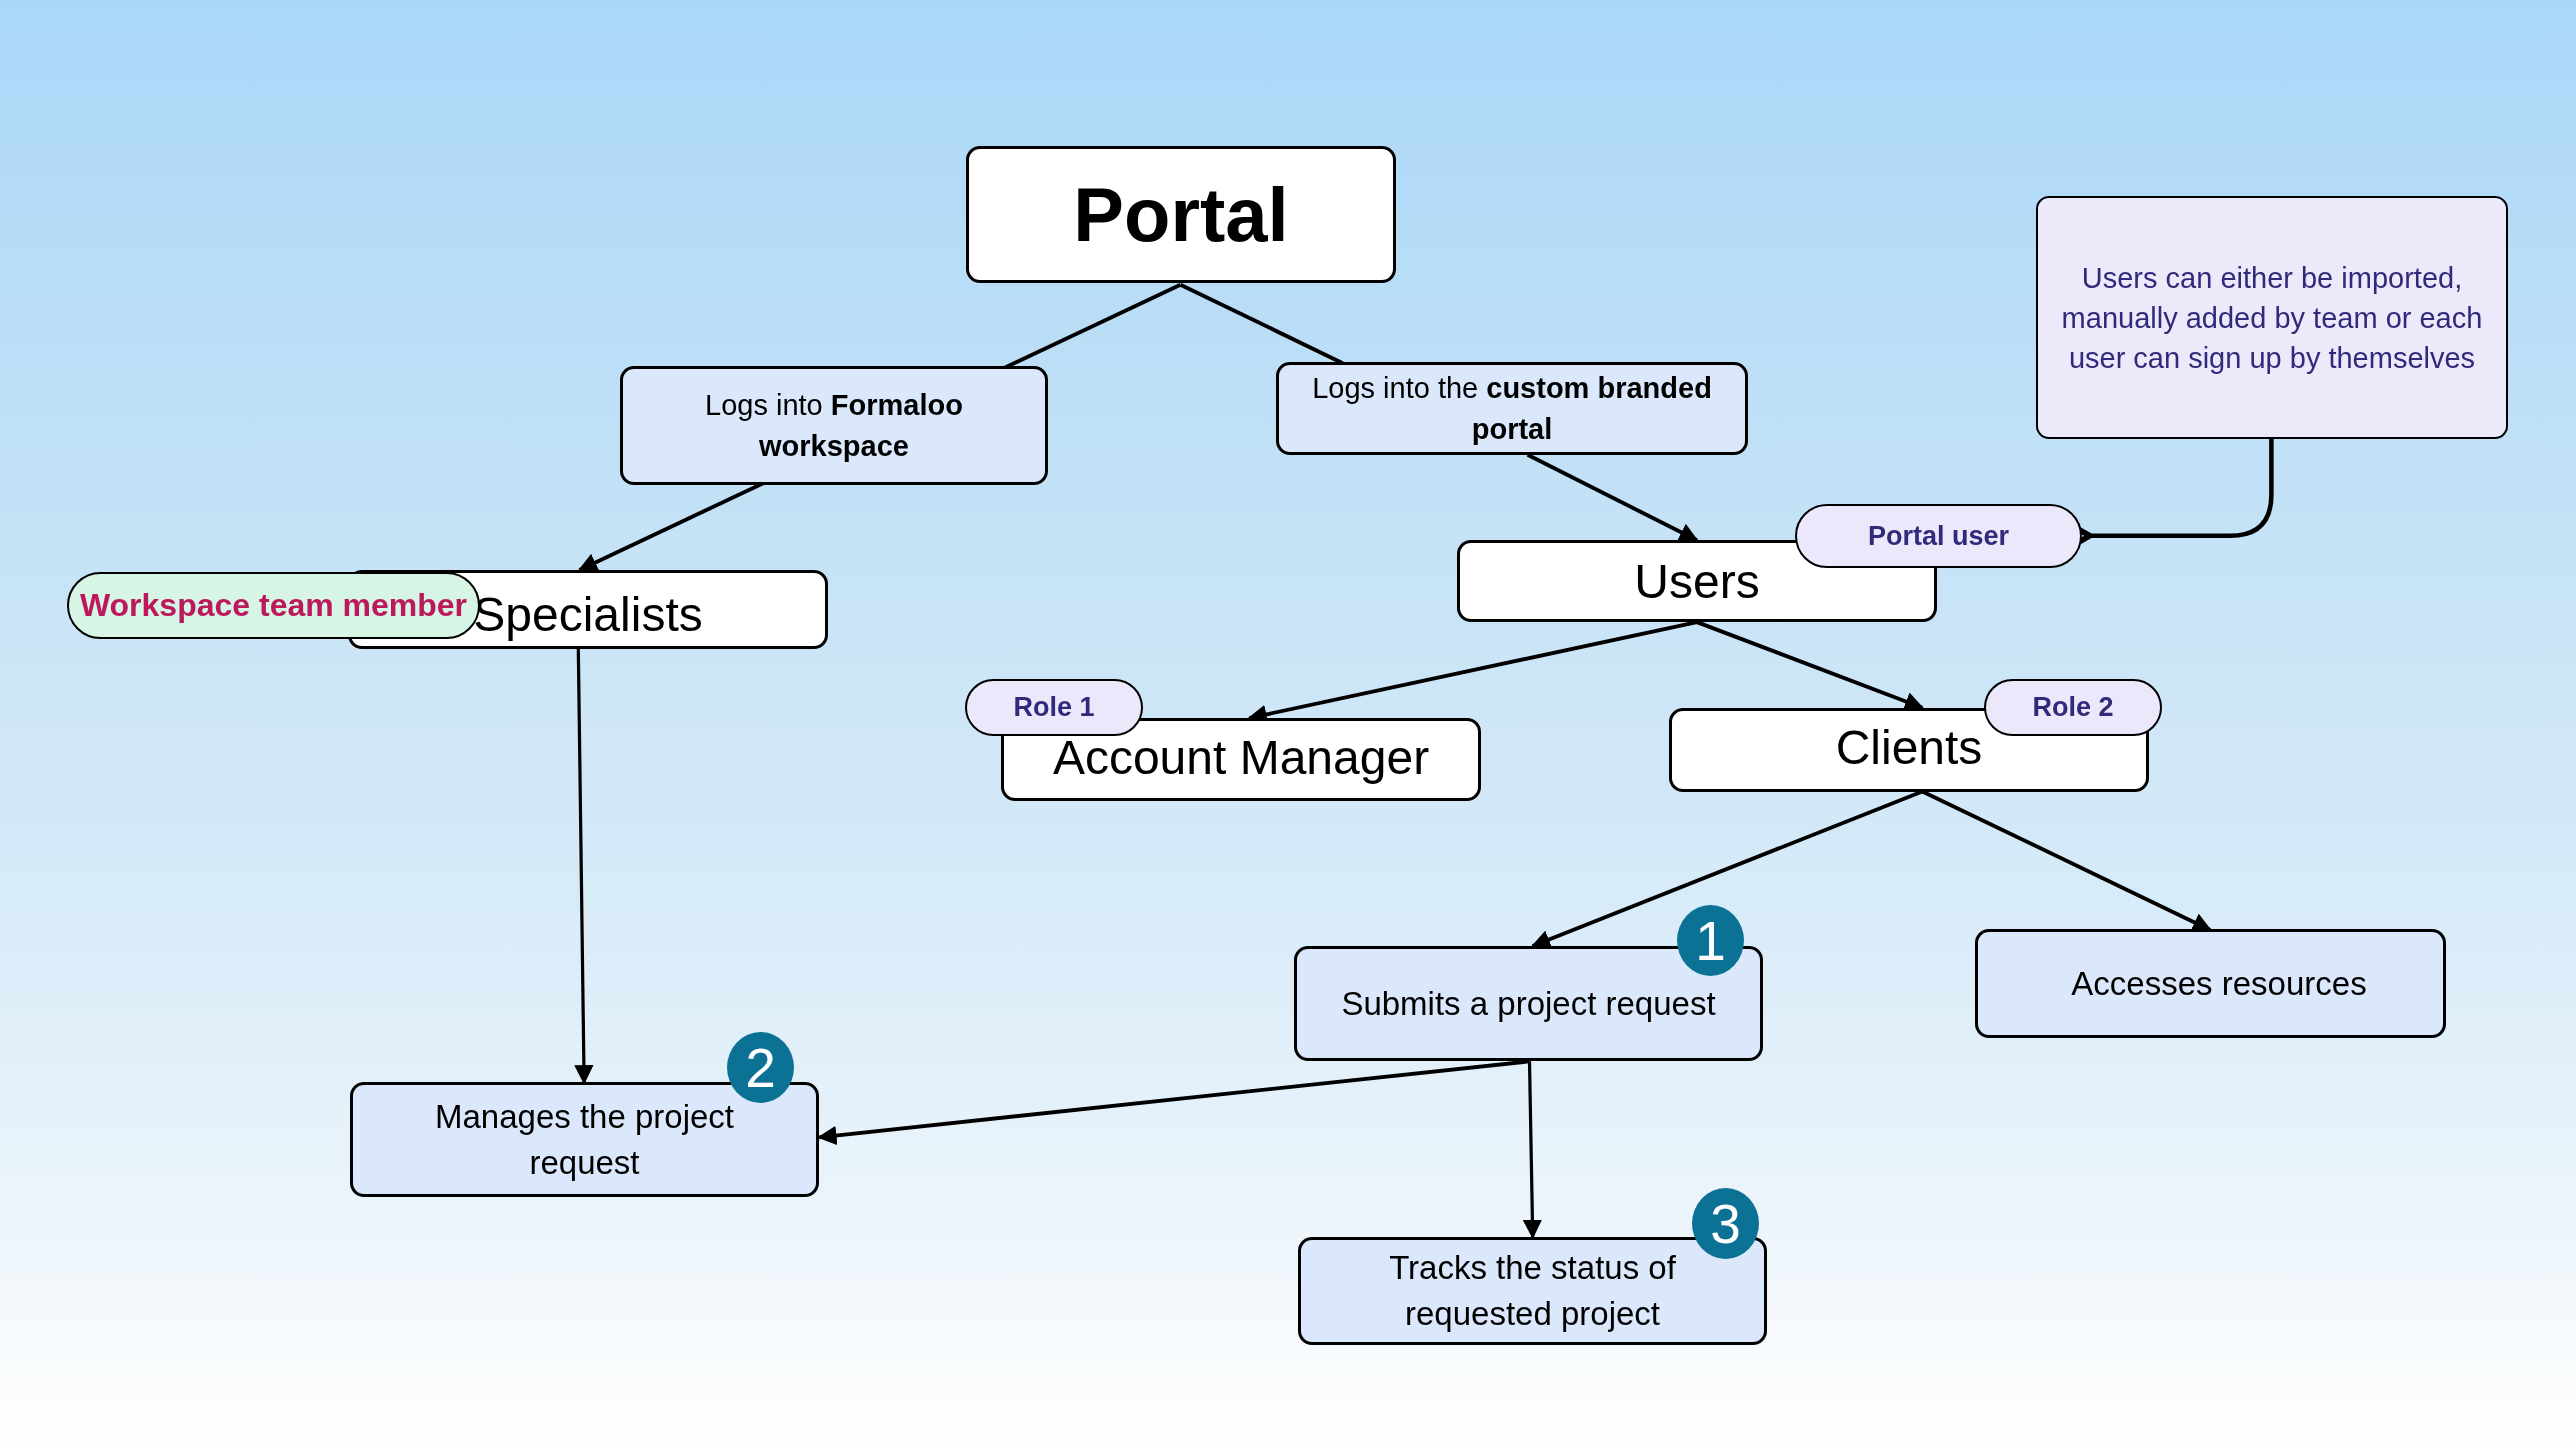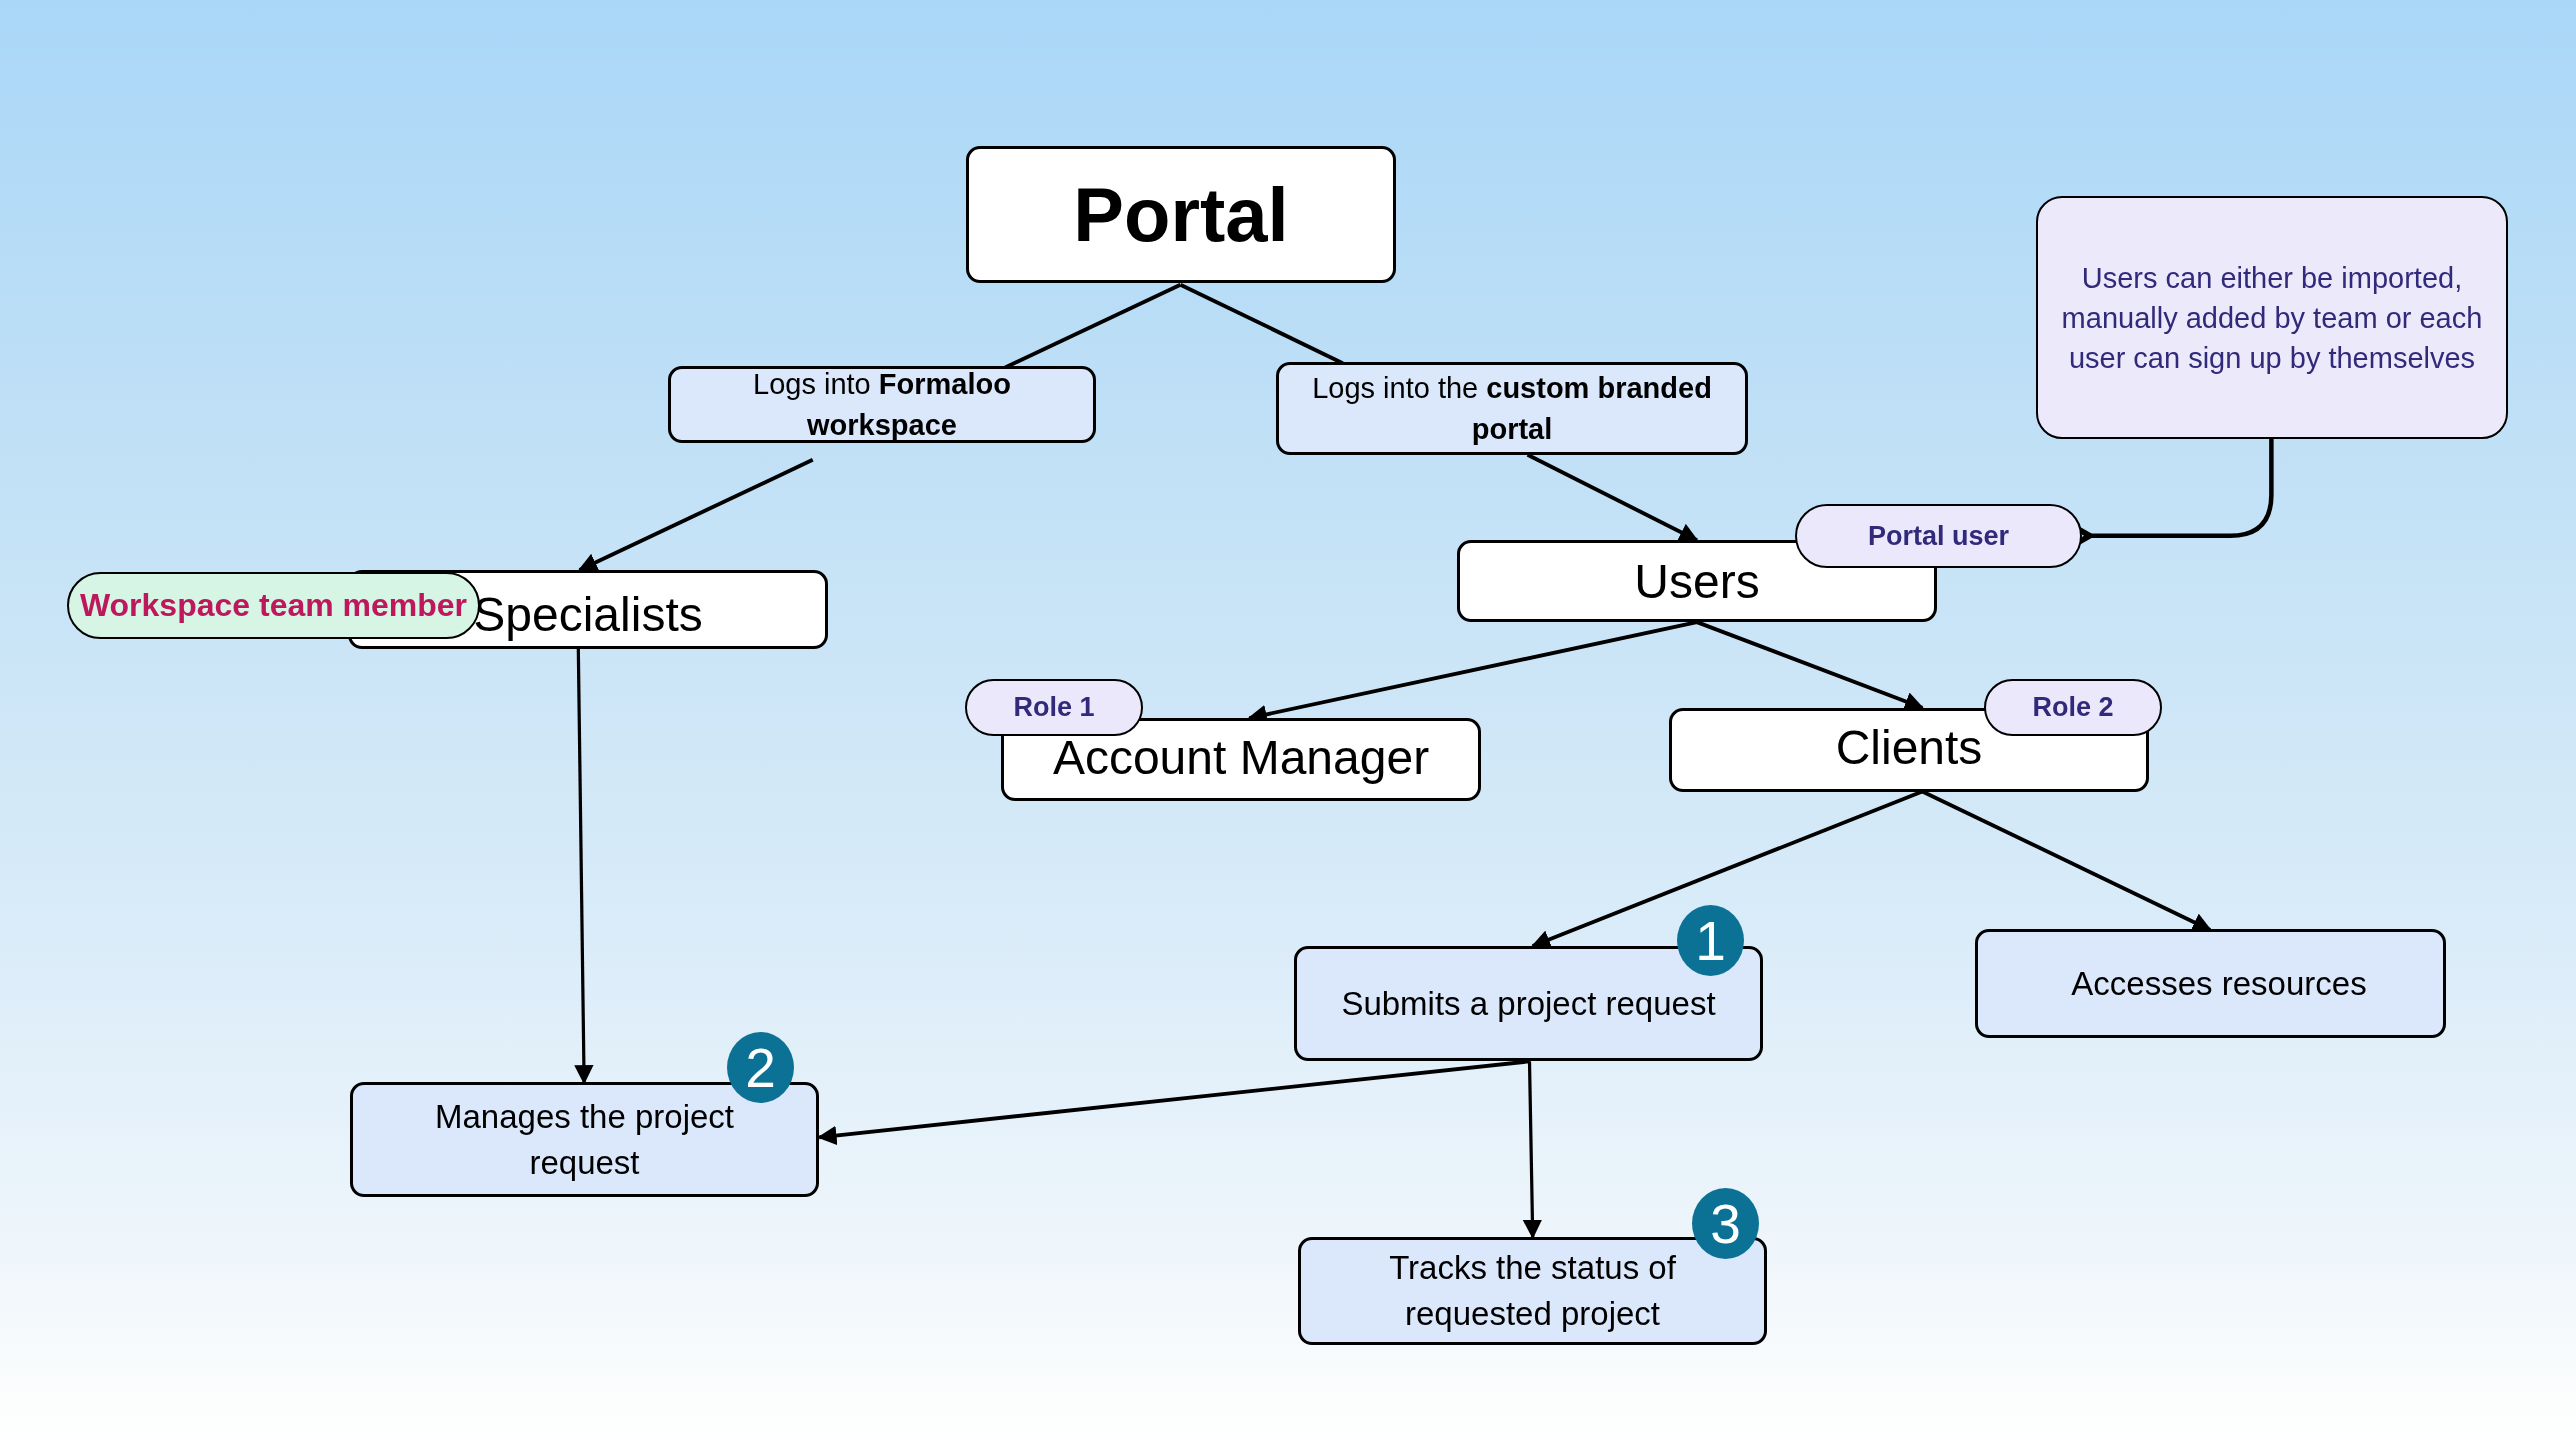--- a/index.html
+++ b/index.html
@@ -17,21 +17,21 @@
   }
   .white { background: #ffffff; }
   .blue { background: #dbe8fb; }
   .title-node { font-weight: bold; font-size: 76px; }
   .step { font-size: 33px; line-height: 46px; padding-left: 17px; }
   .entity { font-size: 48px; }
   .login { font-size: 29px; line-height: 41px; }
   .login b { font-weight: bold; }
   .note {
     position: absolute; box-sizing: border-box;
-    background: #ece9fb; border: 2.6px solid #000; border-radius: 26px;
+    background: #ece9fb; border: 2.6px solid #000; border-radius: 13px;
     color: #312a7a; font-size: 29px; line-height: 40px; text-align: center;
     display: flex; align-items: center; justify-content: center; padding: 0 19.3px;
   }
   .pill {
     position: absolute; box-sizing: border-box; border: 2.6px solid #000;
     border-radius: 39px; display: flex; align-items: center; justify-content: center;
     font-weight: bold;
   }
   .pill.purple { background: #ebe8fb; color: #312a7a; font-size: 27px; }
   .pill.green { background: #d7f5e5; color: #be185d; font-size: 32px; margin-top: 48px; }
@@ -67,21 +67,21 @@
     <line x1="2985" y1="1229" x2="3432" y2="1444" marker-end="url(#arrTri)"></line>
     <line x1="898" y1="1007" x2="907" y2="1681" stroke-width="5" marker-end="url(#arrTri)"></line>
     <line x1="2375" y1="1648" x2="1272" y2="1766" marker-end="url(#arrTri)"></line>
     <line x1="2375" y1="1648" x2="2380" y2="1921" stroke-width="5" marker-end="url(#arrTri)"></line>
     <path d="M3527,681 L3527,768 Q3527,832 3463,832 L3245,832" stroke-width="7" marker-end="url(#arrOpen)"></path>
   </g>
 </svg>
 
 <div class="node white title-node" style="left:966px;top:146px;width:430px;height:137px;">Portal</div>
 
-<div class="node blue login" style="left:668px;top:366px;width:428px;height:77px;padding:0 26px;">
+<div class="node blue login" style="left:620px;top:366px;width:428px;height:119px;padding:0 26px;">
   <span>
     <span>Logs into </span><b>Formaloo workspace</b>
   </span>
 </div>
 <div class="node blue login" style="left:1276px;top:362px;width:472px;height:93px;padding:0 26px;">
   <span>
     <span>Logs into the </span><b>custom branded portal</b>
   </span>
 </div>
 

